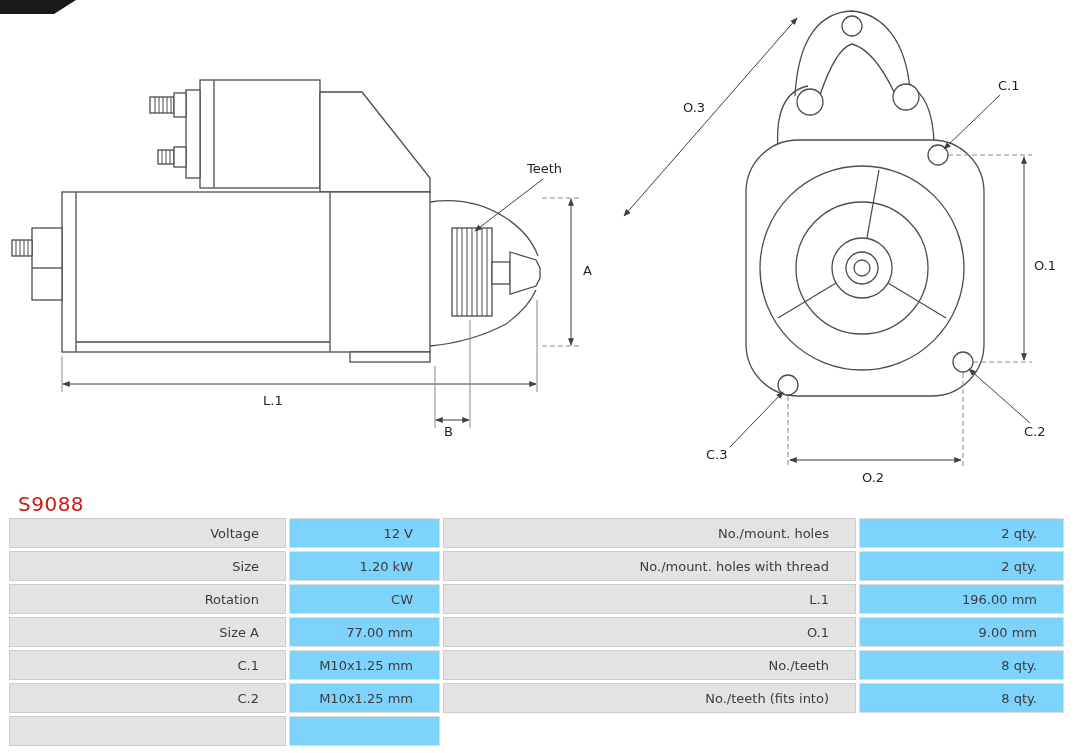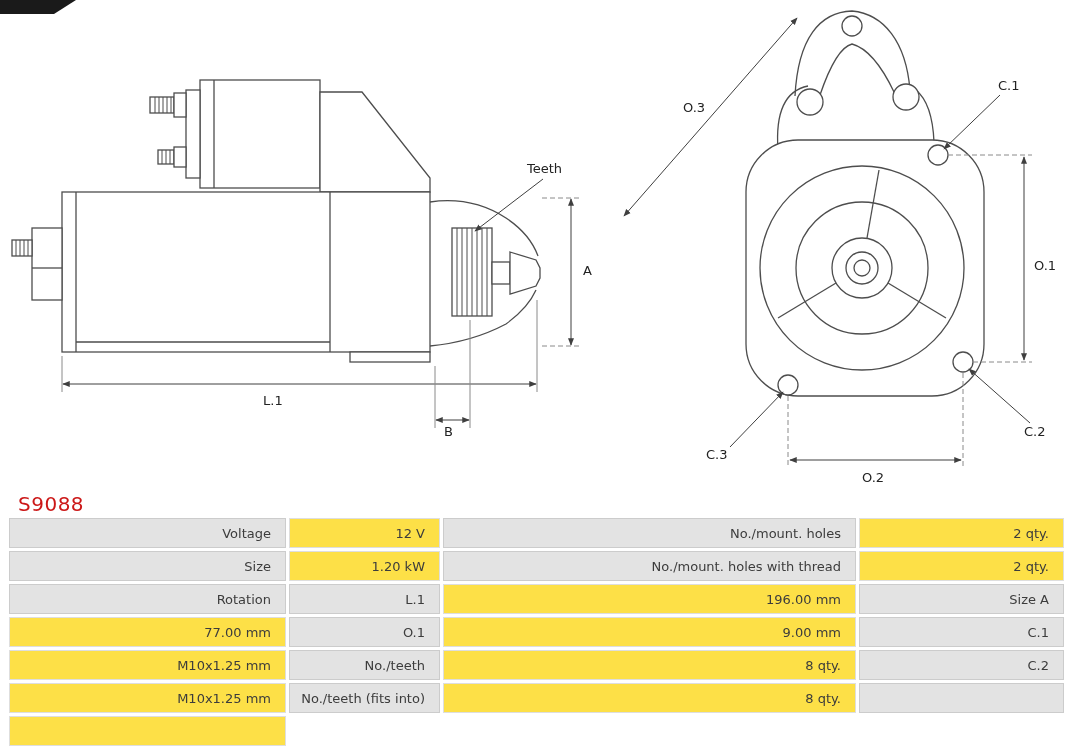--- a/index.html
+++ b/index.html
@@ -5,24 +5,24 @@
   * { margin:0; padding:0; box-sizing:border-box; }
   html,body { width:1080px; height:753px; background:#ffffff; overflow:hidden;
               font-family:"DejaVu Sans","Liberation Sans",sans-serif; }
   .drawing { position:relative; width:1080px; height:488px; background:#fff; }
   .drawing svg { display:block; }
   .part-number { height:30px; padding:4px 0 0 18px; font-size:20px; font-weight:400;
                  color:#cc1818; letter-spacing:0.5px; }
   .spec-table { display:grid; grid-template-columns:277px 151px 413px 205px;
                 grid-auto-rows:30px; gap:3px; padding:0 9px; background:#fff; }
   .cell { display:flex; align-items:center; justify-content:flex-end;
-          padding-right:14px; font-size:13px; color:#3c3c3c;
+          padding-right:26px; font-size:13px; color:#3c3c3c;
           border:1px solid #d4d4d4; overflow:hidden; white-space:nowrap; }
   .cell.label { background:#e3e3e3; border-color:#cccccc; }
-  .cell.value { background:#fde047; border-color:#dedede; }
+  .cell.value { background:#7dd3fc; border-color:#dedede; }
 
   
   .shape { stroke:#4d4d4d; stroke-width:1.3; fill:#ffffff; }
   .ln    { stroke:#4d4d4d; stroke-width:1.3; fill:none; }
   .hatch { stroke:#4d4d4d; stroke-width:1; fill:none; }
   .dim   { stroke:#3f3f3f; stroke-width:1; fill:none; }
   .ext   { stroke:#8a8a8a; stroke-width:1; fill:none; }
   .extd  { stroke:#8a8a8a; stroke-width:1; stroke-dasharray:5 3; fill:none; }
   .dlabel{ font:13px "DejaVu Sans",sans-serif; fill:#222; }
 </style>
@@ -159,20 +159,21 @@
     <div class="cell value">12 V</div>
     <div class="cell label">No./mount. holes</div>
     <div class="cell value">2 qty.</div>
 
     <div class="cell label">Size</div>
     <div class="cell value">1.20 kW</div>
     <div class="cell label">No./mount. holes with thread</div>
     <div class="cell value">2 qty.</div>
 
     <div class="cell label">Rotation</div>
+    <div class="cell value">CW</div>
     <div class="cell label">L.1</div>
     <div class="cell value">196.00 mm</div>
 
     <div class="cell label">Size A</div>
     <div class="cell value">77.00 mm</div>
     <div class="cell label">O.1</div>
 
     <div class="cell value">9.00 mm</div>
     <div class="cell label">C.1</div>
     <div class="cell value">M10x1.25 mm</div>

